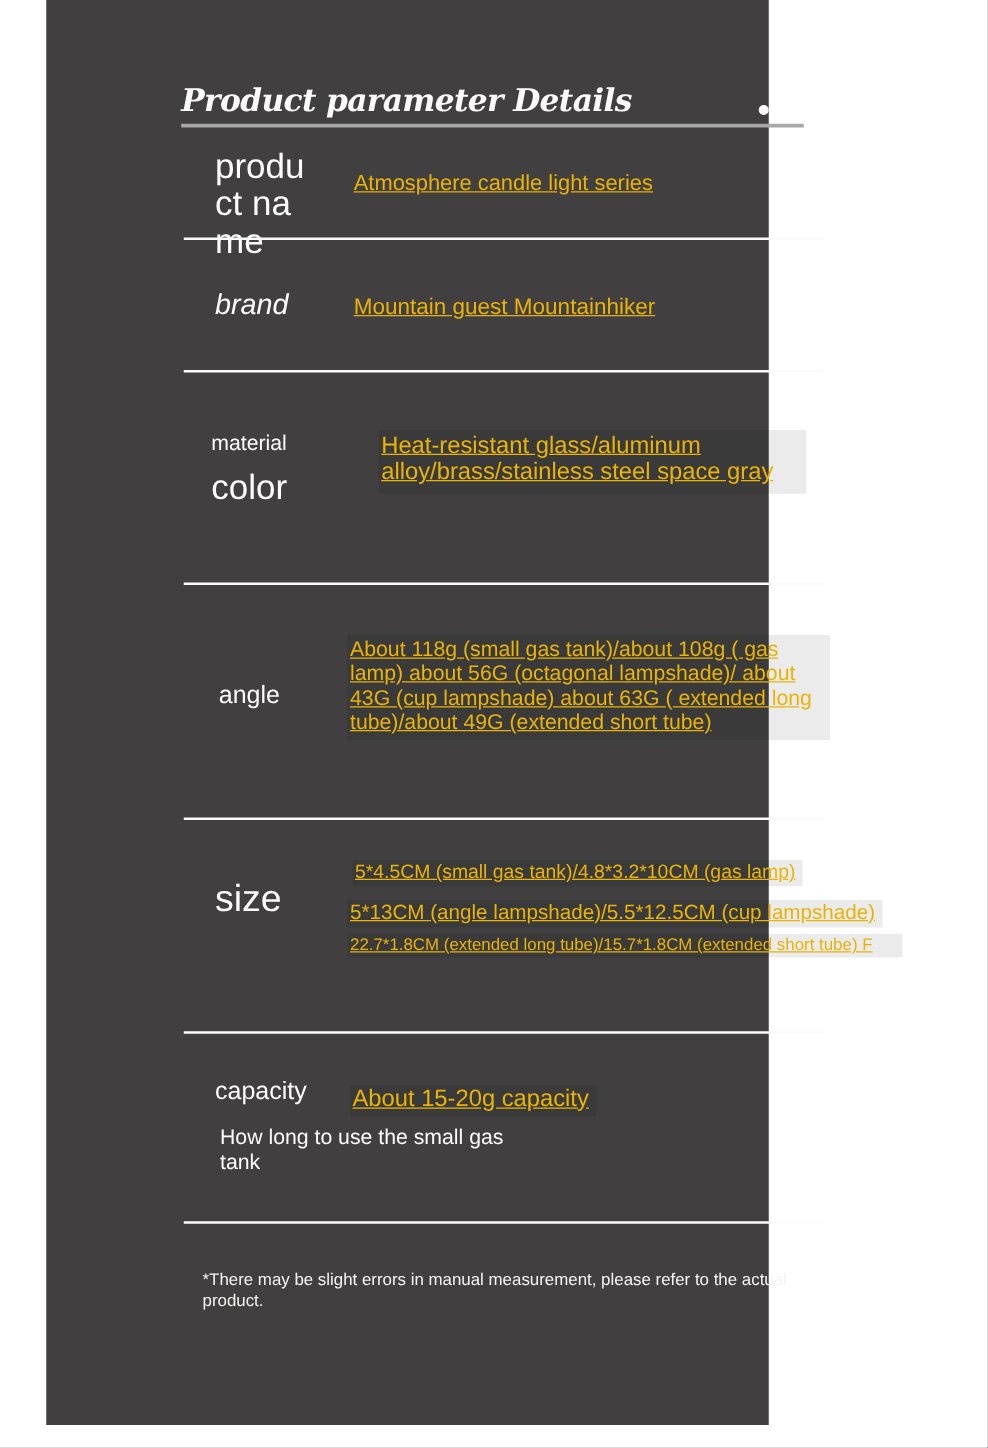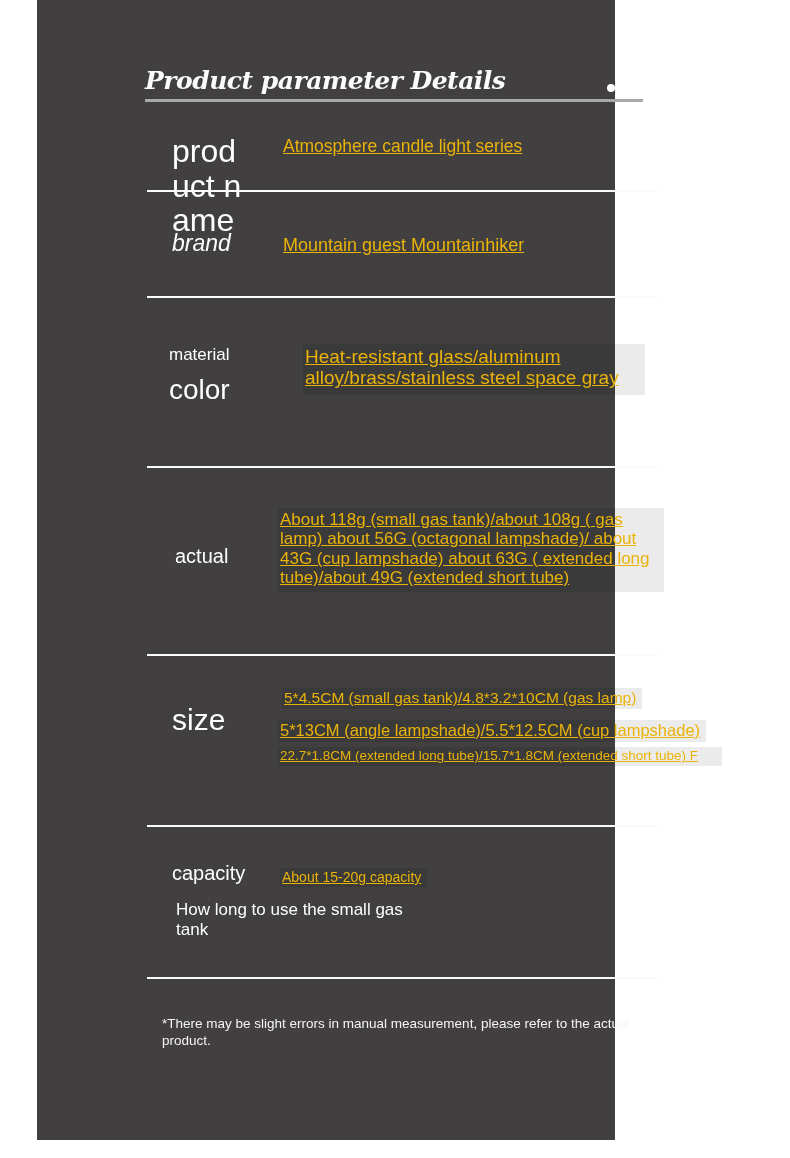--- a/index.html
+++ b/index.html
@@ -62,40 +62,40 @@
   .sep-2 { top: 296px; }
   .sep-3 { top: 466px; }
   .sep-4 { top: 654px; }
   .sep-5 { top: 825px; }
   .sep-6 { top: 977px; }
 
   .lbl { color: #fdfdfd; margin: 0; }
   .val { color: #eab308; margin: 0; text-decoration: underline; }
   .patch { background: rgba(0,0,0,0.08); }
 
-  .lbl-product { left: 135px; top: 134px; width: 76px; font-size: 32px; line-height: 1.08; word-break: break-all; }
+  .lbl-product { left: 135px; top: 118px; width: 76px; font-size: 28px; line-height: 1.08; word-break: break-all; }
   .val-product { left: 246px; top: 136px; font-size: 17.5px; white-space: nowrap; }
 
   .lbl-brand { left: 135px; top: 230px; font-size: 23px; font-style: italic; }
   .val-brand { left: 246px; top: 235px; font-size: 18px; white-space: nowrap; }
 
   .lbl-material { left: 132px; top: 345px; font-size: 17px; }
   .lbl-color    { left: 132px; top: 374px; font-size: 28px; }
   .val-color    { left: 240px; top: 344px; width: 336px; font-size: 19px; line-height: 1.13; padding: 2px 4px 6px 2px; margin-left: 26px; }
 
   .lbl-weight { left: 138px; top: 545px; font-size: 20px; }
   .val-weight { left: 241px; top: 508px; width: 380px; font-size: 17px; line-height: 1.14; padding: 2px 4px 4px 2px; }
 
   .lbl-size { left: 135px; top: 703px; font-size: 30px; }
   .val-size-1 { left: 245px; top: 688px; font-size: 15.5px; white-space: nowrap; padding: 1px 6px 2px 2px; }
   .val-size-2 { left: 241px; top: 720px; font-size: 16.5px; white-space: nowrap; padding: 1px 6px 2px 2px; }
   .val-size-3 { left: 241px; top: 747px; width: 440px; font-size: 13.5px; line-height: 1.2; padding: 1px 2px 2px 2px; }
 
   .lbl-capacity { left: 135px; top: 862px; font-size: 20px; }
-  .val-capacity { left: 243px; top: 868px; font-size: 14px; white-space: nowrap; padding: 1px 6px 2px 2px; }
+  .val-capacity { left: 243px; top: 868px; font-size: 19px; white-space: nowrap; padding: 1px 6px 2px 2px; }
   .lbl-burn { left: 139px; top: 900px; width: 252px; font-size: 17px; line-height: 1.15; }
   .val-burn { left: 403px; top: 899px; width: 208px; font-size: 16px; line-height: 1.15; }
 
   .footnote {
     left: 121px;
     top: 1012px;
     width: 512px;
     font-size: 13.5px;
     line-height: 1.25;
     color: #f6f5f3;
@@ -120,21 +120,21 @@
 
     <p class="abs lbl lbl-brand">brand</p>
     <p class="abs val val-brand">Mountain guest Mountainhiker</p>
     <div class="abs sep sep-2"></div>
 
     <p class="abs lbl lbl-material">material</p>
     <p class="abs lbl lbl-color">color</p>
     <p class="abs val val-color patch">Heat-resistant glass/aluminum alloy/brass/stainless steel space gray</p>
     <div class="abs sep sep-3"></div>
 
-    <p class="abs lbl lbl-weight">actual</p>
+    <p class="abs lbl lbl-weight">angle</p>
     <p class="abs val val-weight patch">About 118g (small gas tank)/about 108g ( gas lamp) about 56G (octagonal lampshade)/ about 43G (cup lampshade) about 63G ( extended long tube)/about 49G (extended short tube)</p>
     <div class="abs sep sep-4"></div>
 
     <p class="abs lbl lbl-size">size</p>
     <p class="abs val val-size-1 patch">5*4.5CM (small gas tank)/4.8*3.2*10CM (gas lamp)</p>
     <p class="abs val val-size-2 patch">5*13CM (angle lampshade)/5.5*12.5CM (cup lampshade)</p>
     <p class="abs val val-size-3 patch">22.7*1.8CM (extended long tube)/15.7*1.8CM (extended short tube) F</p>
     <div class="abs sep sep-5"></div>
 
     <p class="abs lbl lbl-capacity">capacity</p>

